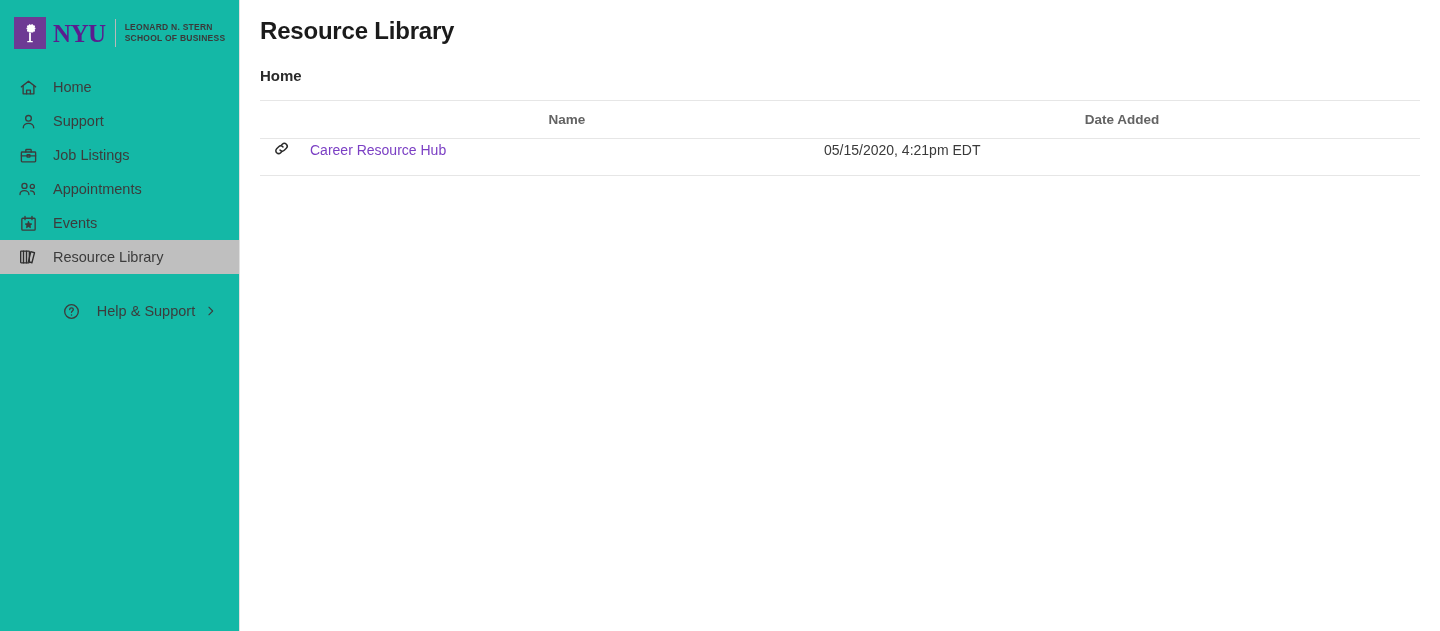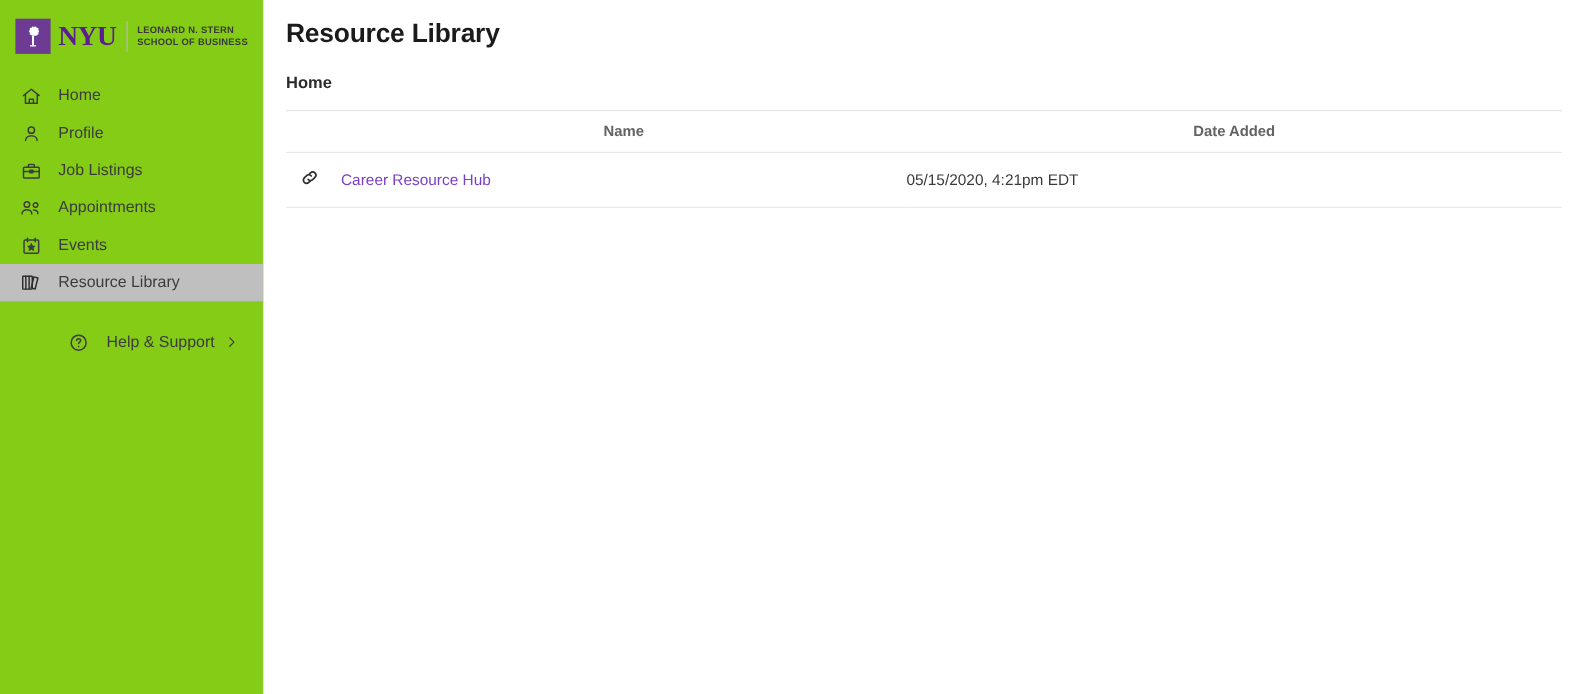--- a/index.html
+++ b/index.html
@@ -19,21 +19,21 @@
     display: flex;
     width: 1440px;
     height: 631px;
   }
 
   
   .sidebar {
     width: 240px;
     min-width: 240px;
     height: 631px;
-    background: #84cc16;
+    background: #14b8a6;
     border-right: 1px solid #e0e0e0;
     display: flex;
     flex-direction: column;
     position: relative;
   }
   .brand {
     height: 66px;
     display: flex;
     align-items: center;
     padding-left: 14px;
@@ -149,21 +149,21 @@
     color: #636363;
     padding: 11px 0 11px 0;
     border-top: 1px solid #e6e6e6;
     border-bottom: 1px solid #e6e6e6;
   }
   .col-icon { width: 50px; }
   .col-name { width: 514px; }
   .col-date { width: 596px; }
 
   .table tbody td {
-    padding: 13px 0 14px 0;
+    padding: 0 0 14px 0;
     border-bottom: 1px solid #e6e6e6;
     font-size: 14px;
     color: #3a3a3a;
     vertical-align: middle;
   }
   .cell-icon {
     padding-left: 12px !important;
   }
   .res-link {
     color: #7b3fc4;
@@ -210,21 +210,21 @@
         <span class="nav-label">Home</span>
       </div>
 
       <div class="nav-item">
         <span class="nav-icon">
           <svg width="19" height="19" viewBox="0 0 24 24" fill="none" stroke="#3c3c3c" stroke-width="1.7" stroke-linecap="round" stroke-linejoin="round">
             <circle cx="12" cy="8" r="3.6"></circle>
             <path d="M5.4 20c0-3.3 2.9-5.6 6.6-5.6s6.6 2.3 6.6 5.6"></path>
           </svg>
         </span>
-        <span class="nav-label">Profile</span>
+        <span class="nav-label">Support</span>
       </div>
 
       <div class="nav-item">
         <span class="nav-icon">
           <svg width="19" height="19" viewBox="0 0 24 24" fill="none" stroke="#3c3c3c" stroke-width="1.7" stroke-linecap="round" stroke-linejoin="round">
             <rect x="3" y="7.6" width="18" height="12.4" rx="1"></rect>
             <path d="M8.6 7.6V5.4c0-.6.4-1 1-1h4.8c.6 0 1 .4 1 1v2.2"></path>
             <path d="M3 12.4h18"></path>
             <rect x="10.2" y="11" width="3.6" height="3" rx="0.4"></rect>
           </svg>

